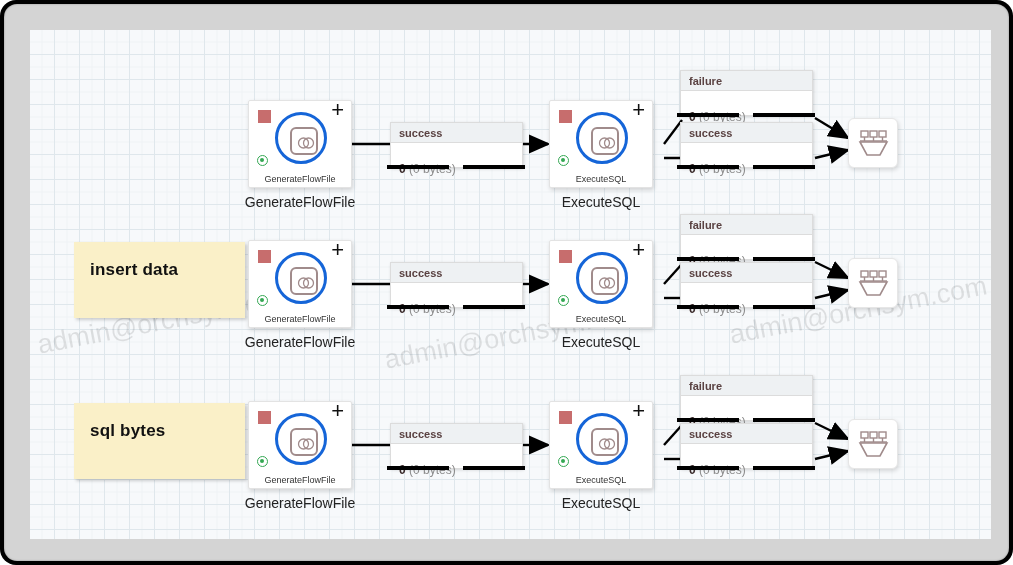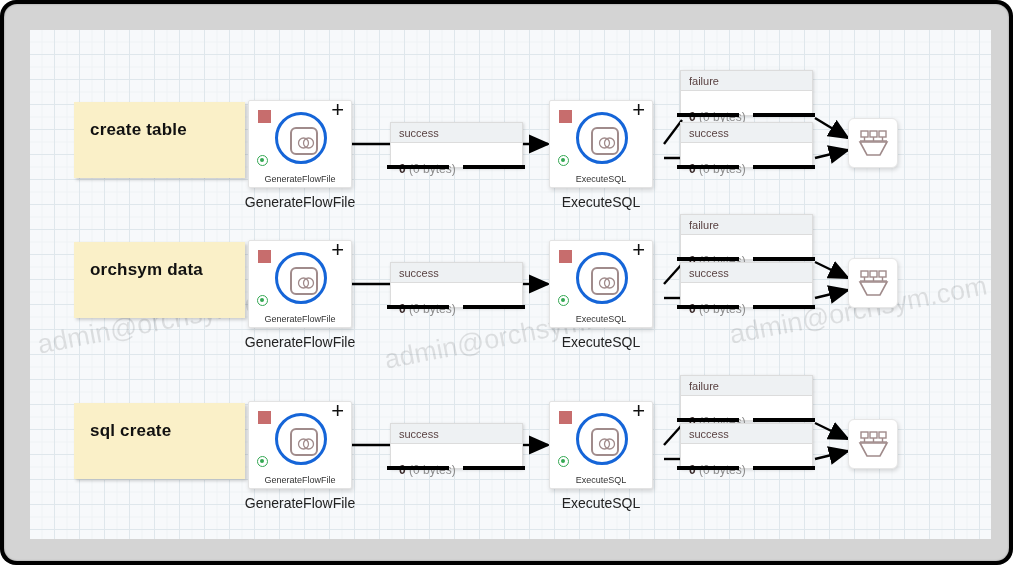--- a/index.html
+++ b/index.html
@@ -152,21 +152,21 @@
     width: 133px;
     background: #ffffff;
     border: 1px solid #dcdcdc;
     box-shadow: 1px 1px 3px rgba(0,0,0,.16);
   }
   .conn-head {
     height: 20px;
     background: #eef1f3;
     border-bottom: 1px solid #dcdcdc;
     font-size: 11px;
-    font-weight: normal;
+    font-weight: bold;
     color: #5a4242;
     padding: 4px 0 0 8px;
   }
   .conn-body {
     height: 24px;
     font-size: 12px;
     color: #8a8a8a;
     padding: 19px 0 0 8px;
     position: relative;
   }
@@ -226,23 +226,20 @@
         <line x1="634" y1="415" x2="652" y2="395" stroke="#000" stroke-width="2.4"></line>
         <line x1="634" y1="429" x2="652" y2="429" stroke="#000" stroke-width="2.4"></line>
         <line x1="785" y1="393" x2="818" y2="409" stroke="#000" stroke-width="2.4" marker-end="url(#arrow)"></line>
         <line x1="785" y1="429" x2="818" y2="421" stroke="#000" stroke-width="2.4" marker-end="url(#arrow)"></line>
       </svg>
 
       <div class="watermark" style="left:8px; top:300px;">admin@orchsym.com</div>
       <div class="watermark" style="left:355px; top:315px;">admin@orchsym.com</div>
       <div class="watermark" style="left:700px; top:290px;">admin@orchsym.com</div>
 
-      <div class="sticky-note" style="left:44px; top:72px;">
-        <span class="note-text">create table</span>
-      </div>
 
       <div class="processor" style="left:218px; top:70px;">
         <div class="proc-stop"></div>
         <div class="proc-plus">+</div>
         <div class="proc-ring">
           <div class="proc-glyph">
             <svg width="20" height="20" viewBox="0 0 20 20">
               <circle cx="7.5" cy="10" r="5" fill="none" stroke="#a08b8b" stroke-width="1.3"></circle>
               <circle cx="12.5" cy="10" r="5" fill="none" stroke="#a08b8b" stroke-width="1.3"></circle>
             </svg>
@@ -303,21 +300,21 @@
           <rect x="12" y="12" width="7" height="6" fill="none" stroke="#a08b8b" stroke-width="1.4"></rect>
           <rect x="21" y="12" width="7" height="6" fill="none" stroke="#a08b8b" stroke-width="1.4"></rect>
           <rect x="30" y="12" width="7" height="6" fill="none" stroke="#a08b8b" stroke-width="1.4"></rect>
           <path d="M15.5,18 L15.5,22 M24.5,18 L24.5,22 M33.5,18 L33.5,22" stroke="#a08b8b" stroke-width="1.4" fill="none"></path>
           <path d="M11,22 L38,22" stroke="#a08b8b" stroke-width="1.4"></path>
           <path d="M11,23 L18,36 L31,36 L38,23 Z" fill="none" stroke="#a08b8b" stroke-width="1.6"></path>
         </svg>
       </div>
 
       <div class="sticky-note" style="left:44px; top:212px;">
-        <span class="note-text">orchsym data</span>
+        <span class="note-text">insert data</span>
       </div>
 
       <div class="processor" style="left:218px; top:210px;">
         <div class="proc-stop"></div>
         <div class="proc-plus">+</div>
         <div class="proc-ring">
           <div class="proc-glyph">
             <svg width="20" height="20" viewBox="0 0 20 20">
               <circle cx="7.5" cy="10" r="5" fill="none" stroke="#a08b8b" stroke-width="1.3"></circle>
               <circle cx="12.5" cy="10" r="5" fill="none" stroke="#a08b8b" stroke-width="1.3"></circle>
@@ -379,21 +376,21 @@
           <rect x="12" y="12" width="7" height="6" fill="none" stroke="#a08b8b" stroke-width="1.4"></rect>
           <rect x="21" y="12" width="7" height="6" fill="none" stroke="#a08b8b" stroke-width="1.4"></rect>
           <rect x="30" y="12" width="7" height="6" fill="none" stroke="#a08b8b" stroke-width="1.4"></rect>
           <path d="M15.5,18 L15.5,22 M24.5,18 L24.5,22 M33.5,18 L33.5,22" stroke="#a08b8b" stroke-width="1.4" fill="none"></path>
           <path d="M11,22 L38,22" stroke="#a08b8b" stroke-width="1.4"></path>
           <path d="M11,23 L18,36 L31,36 L38,23 Z" fill="none" stroke="#a08b8b" stroke-width="1.6"></path>
         </svg>
       </div>
 
       <div class="sticky-note" style="left:44px; top:373px;">
-        <span class="note-text">sql create</span>
+        <span class="note-text">sql bytes</span>
       </div>
 
       <div class="processor" style="left:218px; top:371px;">
         <div class="proc-stop"></div>
         <div class="proc-plus">+</div>
         <div class="proc-ring">
           <div class="proc-glyph">
             <svg width="20" height="20" viewBox="0 0 20 20">
               <circle cx="7.5" cy="10" r="5" fill="none" stroke="#a08b8b" stroke-width="1.3"></circle>
               <circle cx="12.5" cy="10" r="5" fill="none" stroke="#a08b8b" stroke-width="1.3"></circle>

